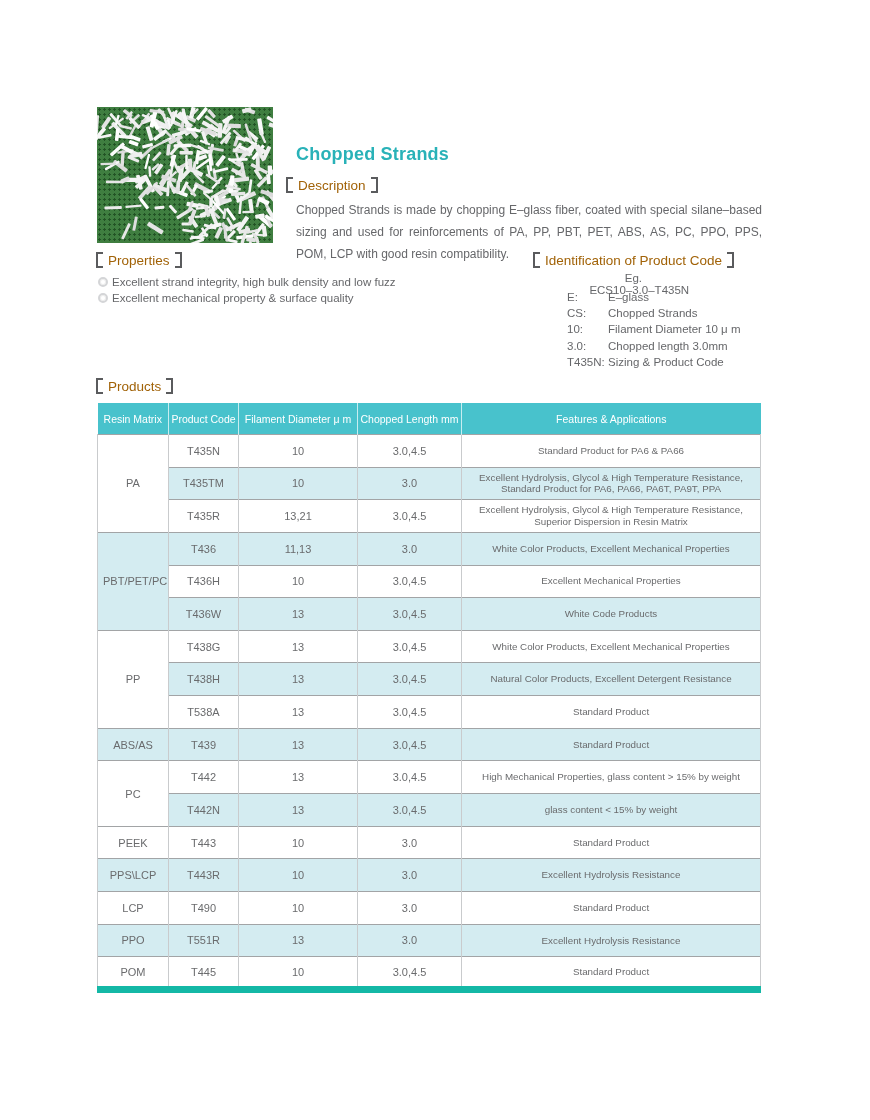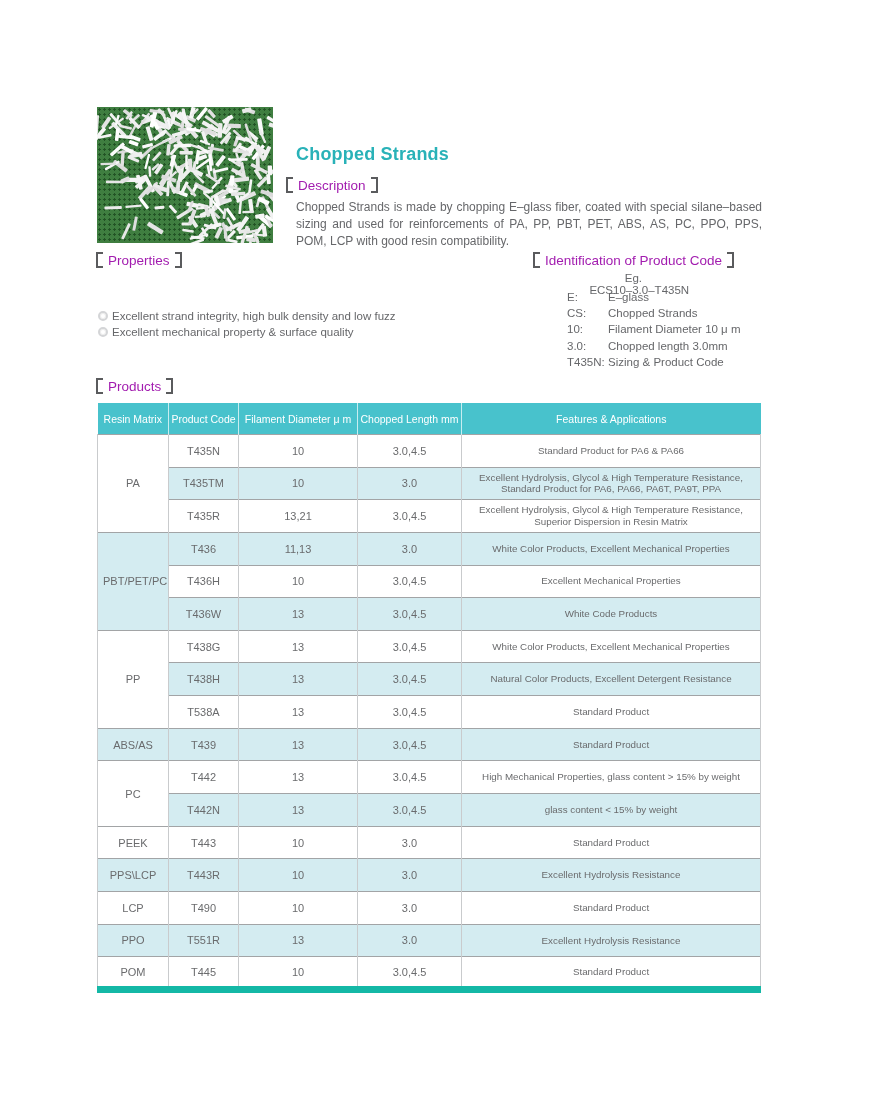--- a/index.html
+++ b/index.html
@@ -9,29 +9,29 @@
   
   .photo{position:absolute;left:97px;top:107px;width:176px;height:136px;
          background-color:#3f7e40;
          background-image:radial-gradient(rgba(15,55,18,.6) 1px, rgba(0,0,0,0) 1.4px);
          background-size:5px 5px;}
   .photo svg{position:absolute;left:0;top:0;}
 
   
   .title{position:absolute;left:296px;top:144px;font-size:18px;font-weight:bold;
          color:#29b2b8;letter-spacing:.2px;}
-  .sec-head{position:absolute;display:flex;align-items:center;font-size:13.5px;color:#a21caf;}
+  .sec-head{position:absolute;display:flex;align-items:center;font-size:13.5px;color:#a16207;}
   .brk{display:inline-block;width:5px;height:12px;}
   .brk-l{border-left:2px solid #5a5b5d;border-top:2px solid #5a5b5d;border-bottom:2px solid #5a5b5d;margin-right:5px;}
   .brk-r{border-right:2px solid #5a5b5d;border-top:2px solid #5a5b5d;border-bottom:2px solid #5a5b5d;margin-left:5px;}
 
   .desc-body{position:absolute;left:296px;top:199px;width:466px;font-size:12px;
-             line-height:17px;color:#66676a;text-align:justify;}
-
-  .props-list{position:absolute;left:98px;top:274px;font-size:11.5px;color:#66676a;margin-top:34px;}
+             line-height:22px;color:#66676a;text-align:justify;}
+
+  .props-list{position:absolute;left:98px;top:274px;font-size:11.5px;color:#66676a;}
   .prop-item{display:flex;align-items:center;height:15.9px;}
   .ring{flex:0 0 auto;width:6px;height:6px;border:2px solid #d4d5d7;border-radius:50%;
         margin-right:4px;box-shadow:inset 0 0 0 1px #efefef;}
 
   .ident{position:absolute;left:538px;top:272px;font-size:11.5px;color:#66676a;}
   .ident-eg{display:flex;height:16.4px;align-items:center;flex-direction:column;}
   .ident-eg .eg{width:29px;}
   .ident-row{display:flex;margin-left:29px;height:16.4px;align-items:center;}
   .ident-row .k{width:41px;}
 

